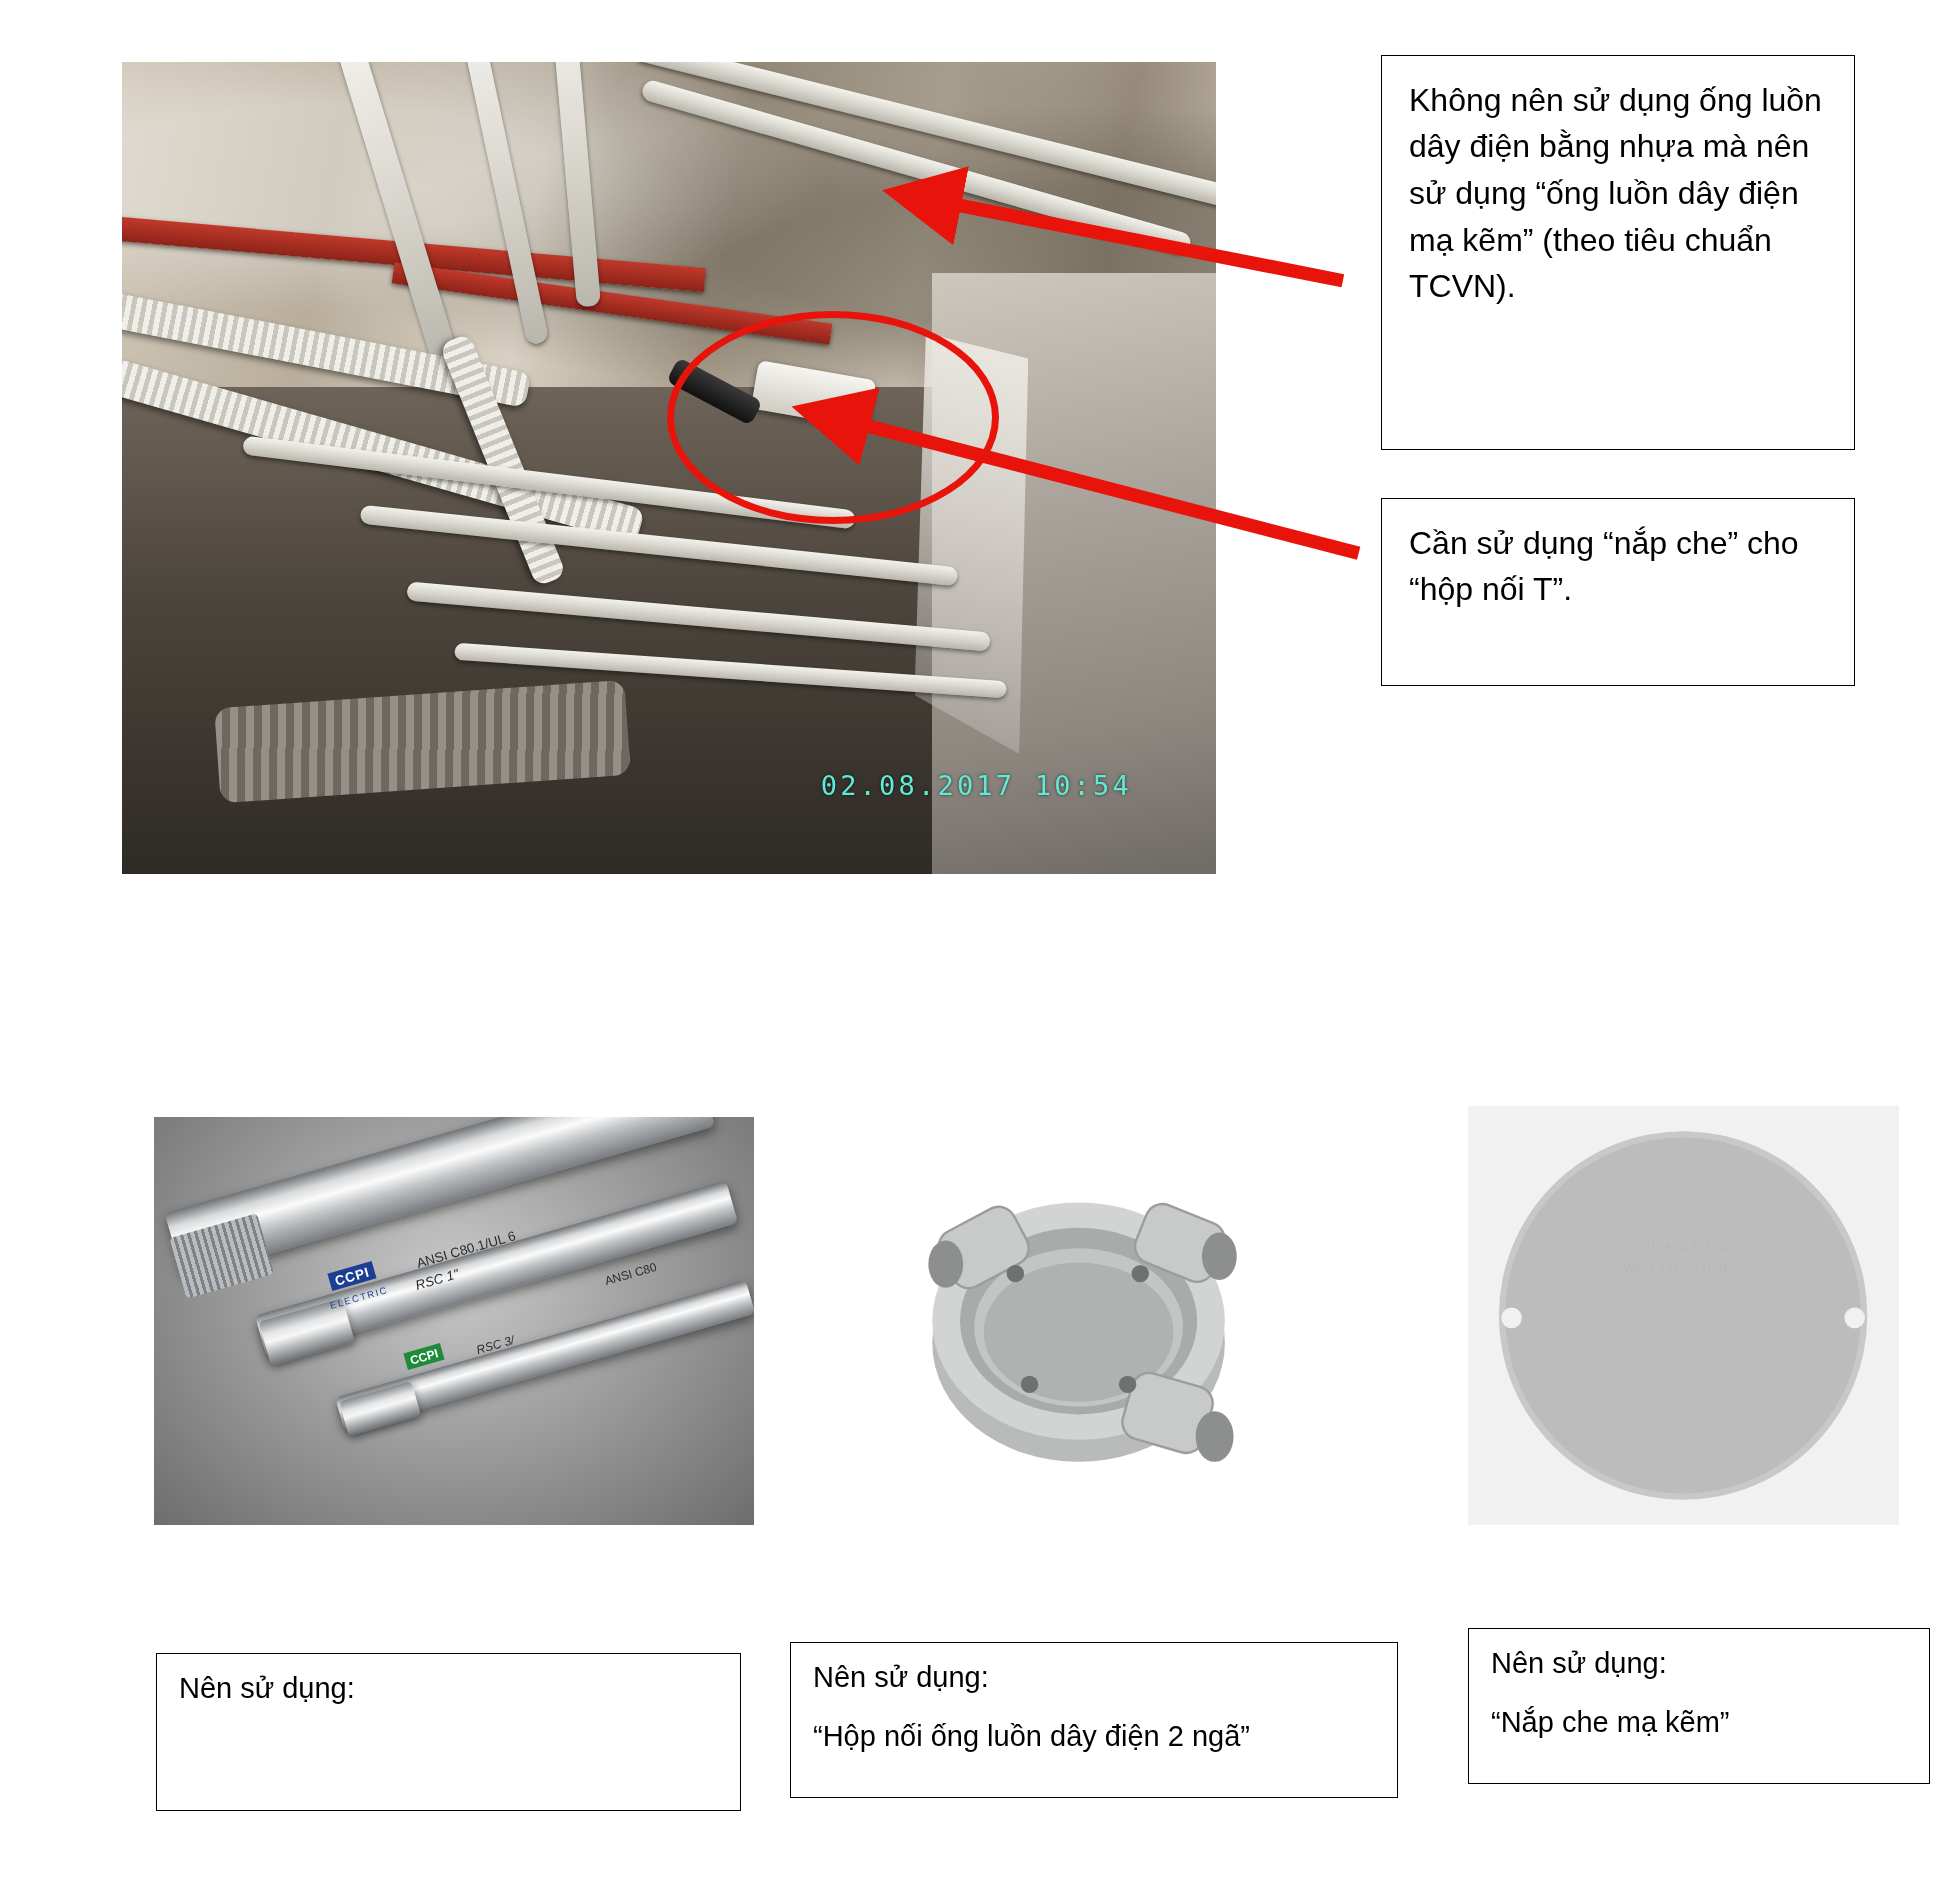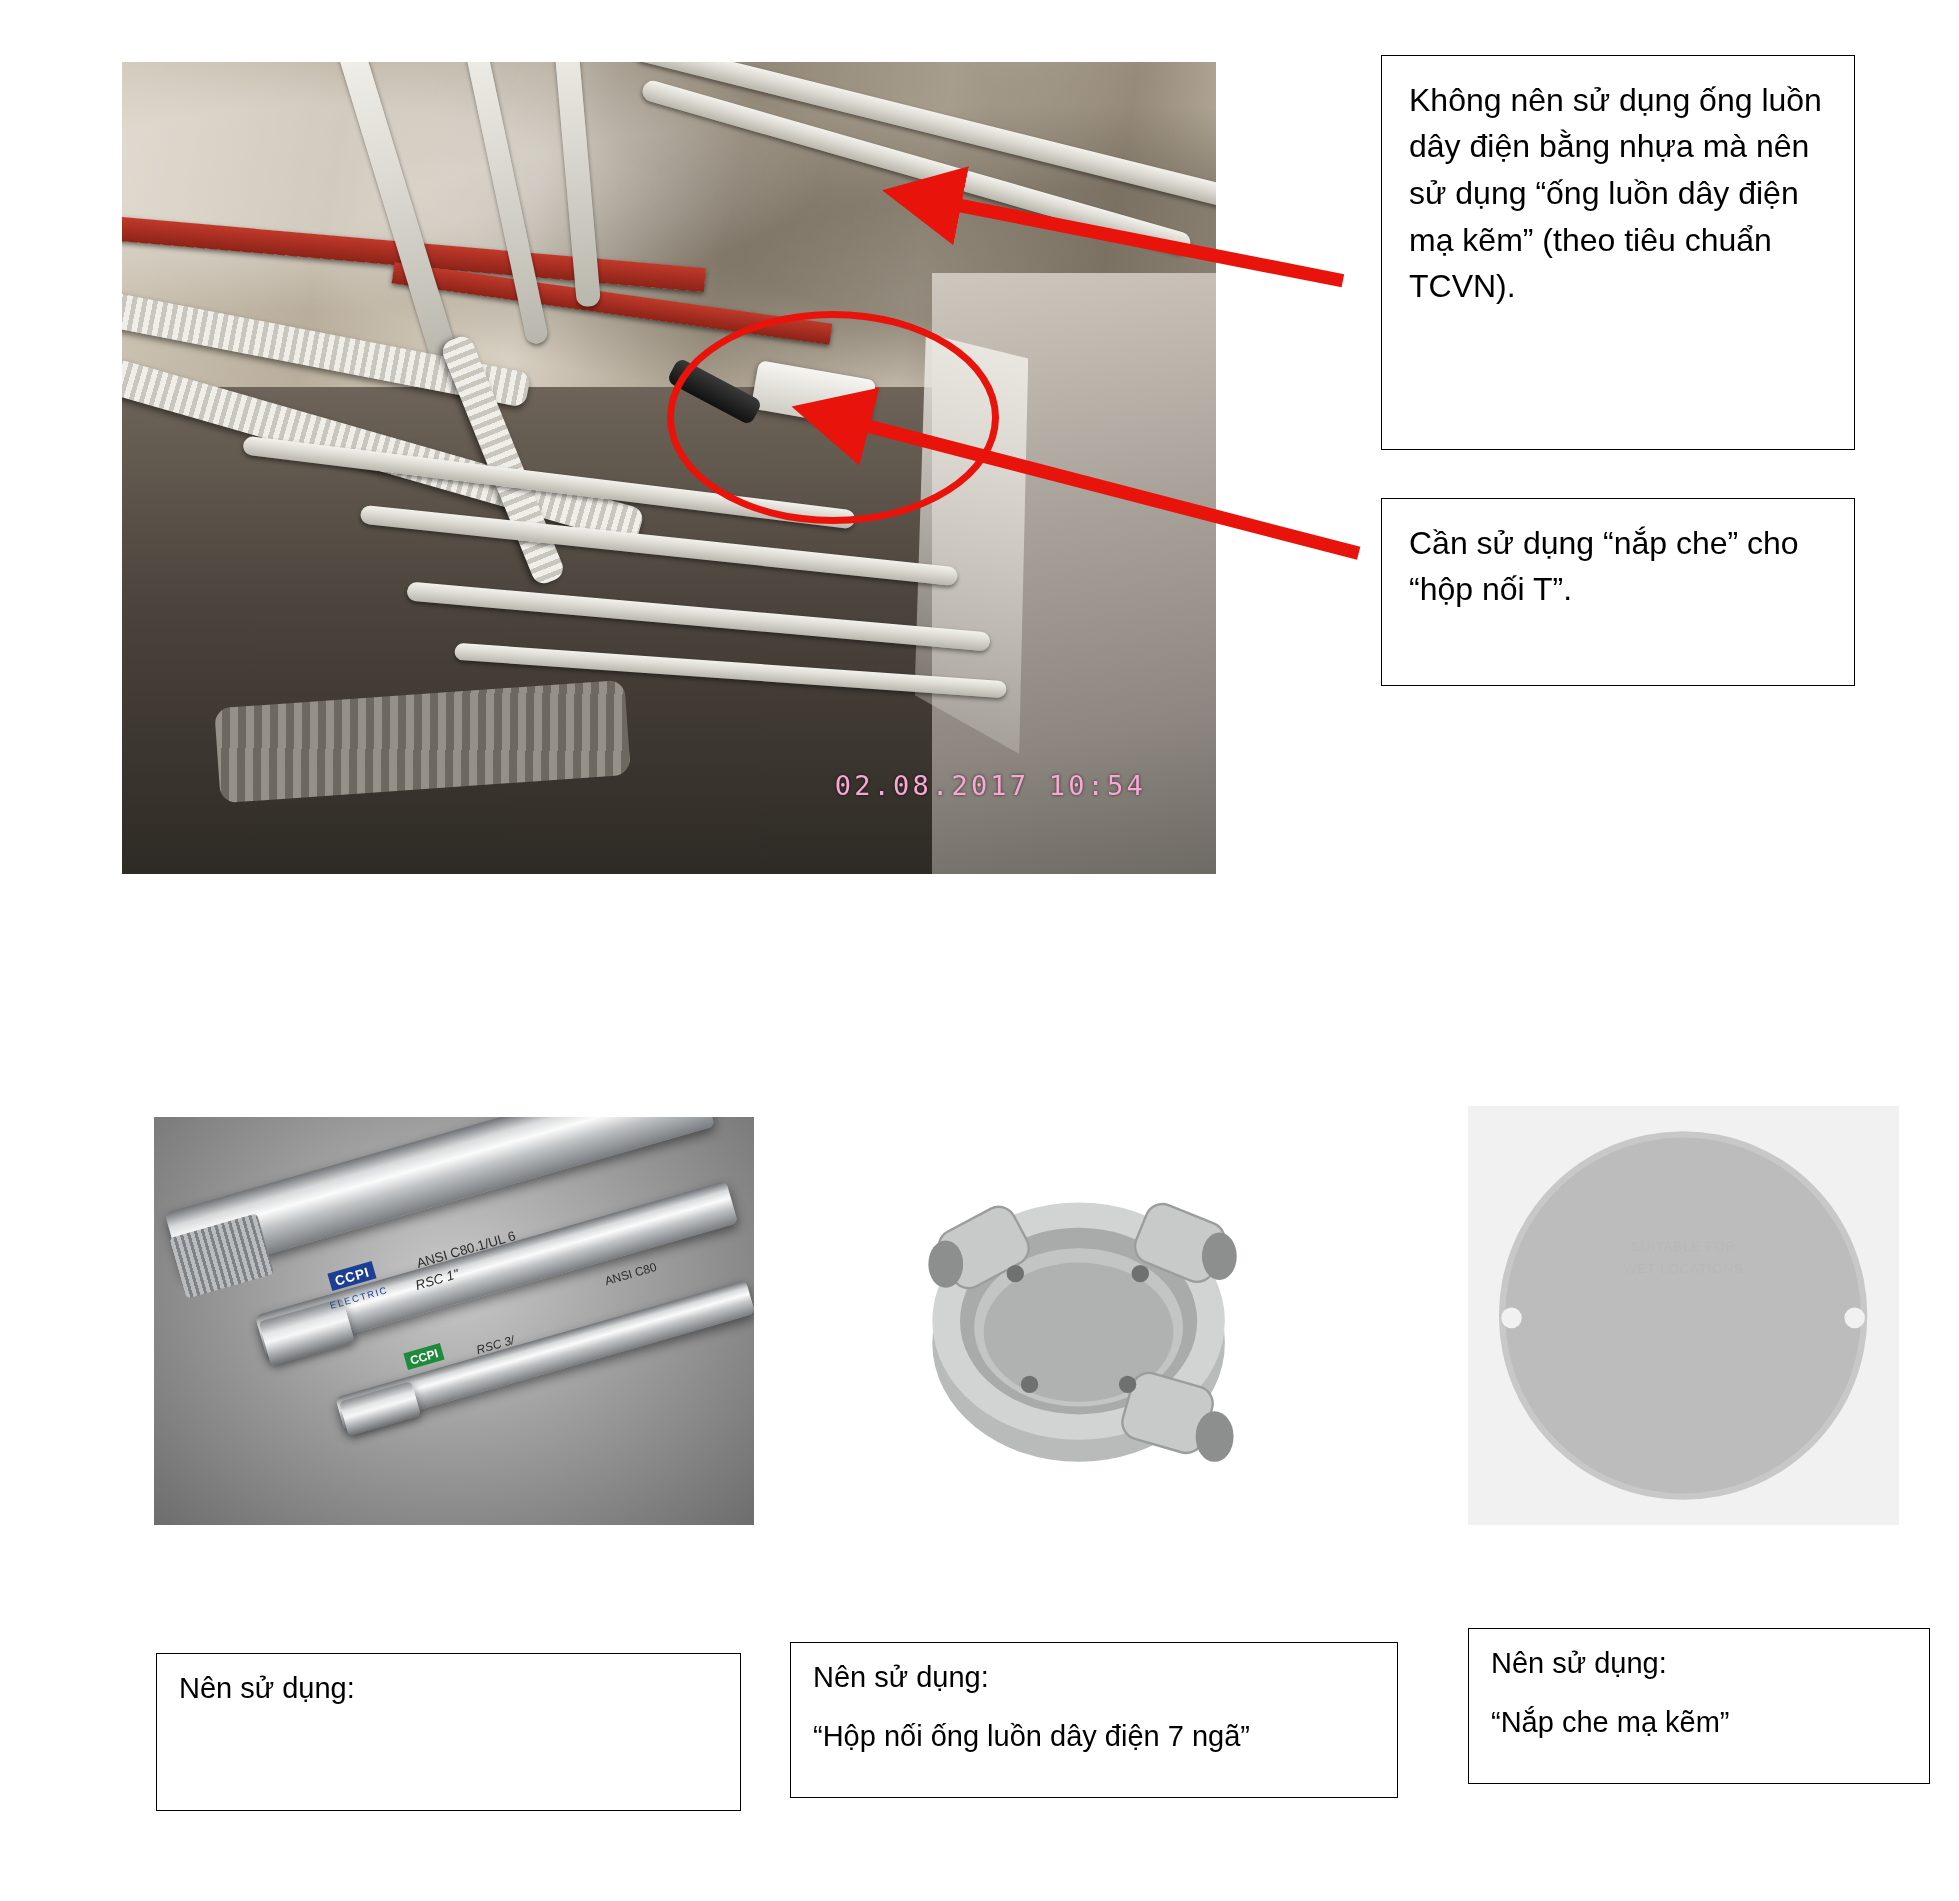--- a/index.html
+++ b/index.html
@@ -86,23 +86,23 @@
     border-radius: 8px;
     box-shadow: 0 2.4px 6.3px rgba(0,0,0,.5);
   }
   .blackwire{
     position:absolute;
     background: linear-gradient(180deg,#3a3a3a,#111);
     border-radius: 8px;
   }
   .timestamp {
     position:absolute;
-    right: 70px;
+    right: 84px;
     bottom: 73px;
-    color: #f9a8d4;
+    color: #5eead4;
     font-family: "DejaVu Sans Mono", monospace;
     font-size: 27px;
     letter-spacing: 3.2px;
     text-shadow: 0 0 3.2px rgba(0,0,0,.7);
     white-space: nowrap;
   }
   .ellipse-marker {
     position:absolute;
     left: 545px;
     top: 249px;
@@ -330,19 +330,19 @@
   </svg>
   <div class="cover-plate-text" style="top:133px;">SUITABLE FOR</div>
   <div class="cover-plate-text" style="top:155px;">WET LOCATIONS</div>
 </div>
 
 <div class="caption" id="cap-1">
   <span class="l1">Nên sử dụng:</span>
 </div>
 <div class="caption" id="cap-2">
   <span class="l1">Nên sử dụng:</span>
-  <span class="l2">“Hộp nối ống luồn dây điện 7 ngã”</span>
+  <span class="l2">“Hộp nối ống luồn dây điện 2 ngã”</span>
 </div>
 <div class="caption" id="cap-3">
   <span class="l1">Nên sử dụng:</span>
   <span class="l2">“Nắp che mạ kẽm”</span>
 </div>
 
 
 </body></html>

